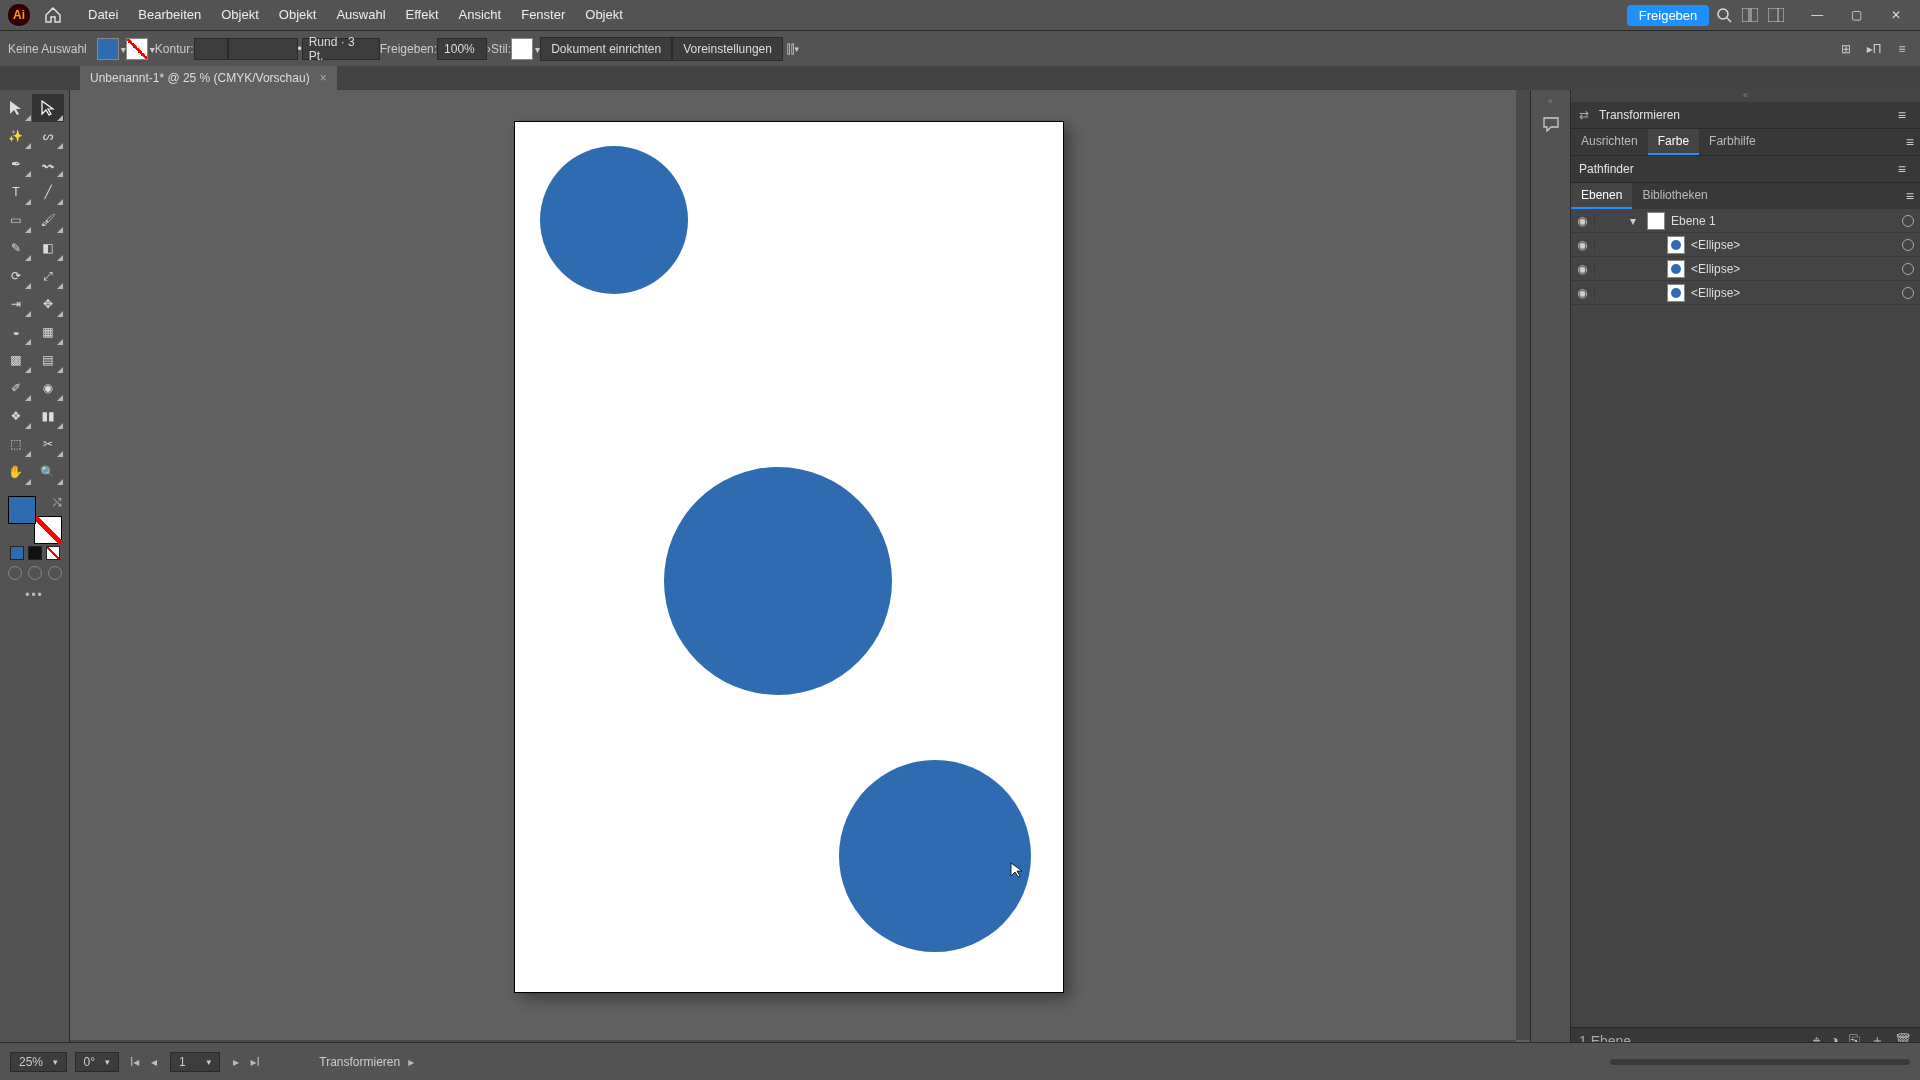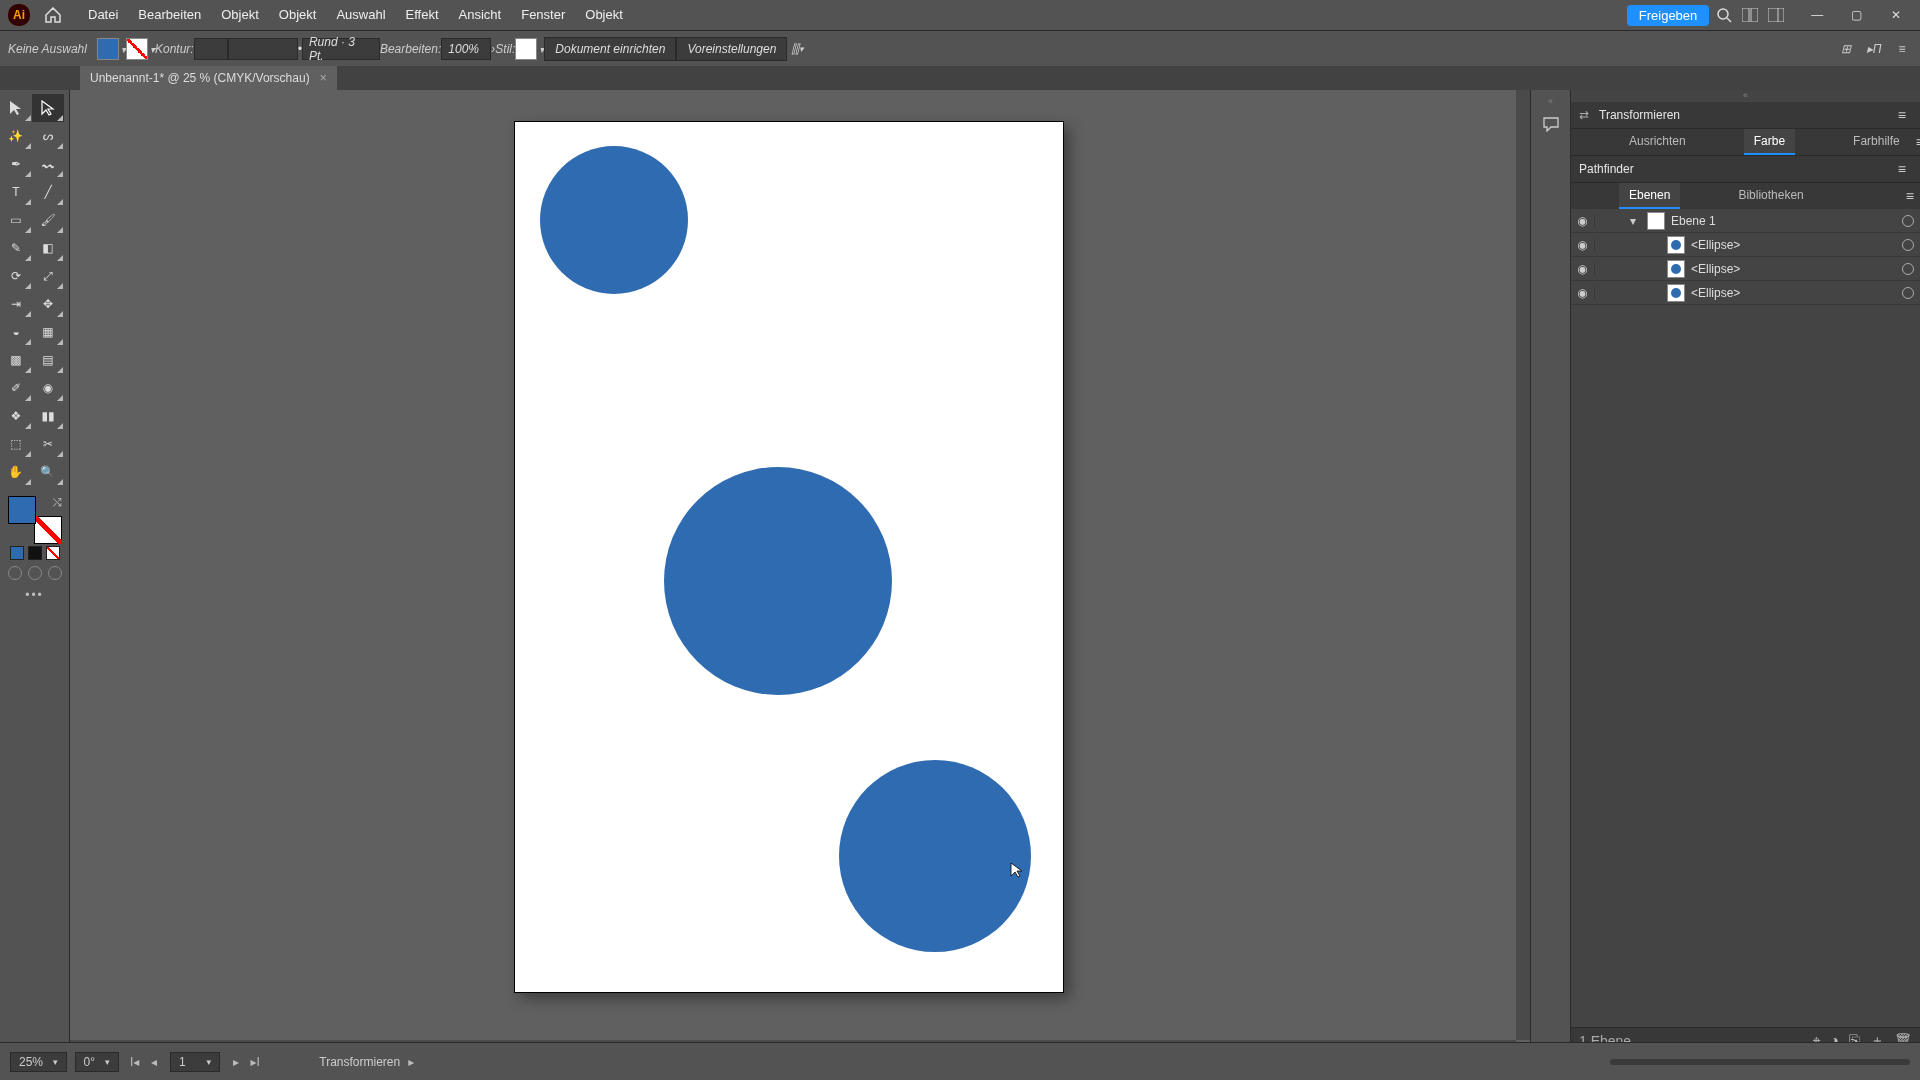--- a/index.html
+++ b/index.html
@@ -1,20 +1,20 @@
 <!DOCTYPE html>
 <html><head>
 <meta charset="utf-8">
 <style>
 * { margin: 0; padding: 0; box-sizing: border-box; font-family: "Segoe UI", Tahoma, sans-serif; user-select: none; }
 body { width: 1920px; height: 1080px; background: #333333; overflow: hidden; color: #ddd; font-size: 12px; }
 
 
 .menubar { height: 30px; background: #535353; display: flex; align-items: center; }
-.optbar  { height: 36px; background: #535353; border-top: 1px solid #2a2a2a; display: flex; align-items: center; padding: 0 8px; font-style: italic; }
+.optbar  { height: 36px; background: #535353; border-top: 1px solid #2a2a2a; display: flex; align-items: center; padding: 0 8px; }
 .tabbar  { height: 24px; background: #424242; display: flex; align-items: center; padding-left: 80px; }
 .statusbar { position: absolute; left: 0; bottom: 0; right: 0; height: 38px; background: #535353; border-top: 1px solid #2a2a2a; }
 
 .main { position: absolute; top: 90px; bottom: 26px; left: 0; right: 0; display: flex; }
 .toolcol { width: 70px; background: #535353; border-right: 1px solid #2a2a2a; padding-top: 4px; }
 .canvaswrap { flex: 1; background: #606060; position: relative; overflow: hidden; }
 .dockstrip { width: 40px; background: #535353; border-left: 1px solid #2a2a2a; display: flex; flex-direction: column; align-items: center; padding-top: 6px; gap: 8px; }
 .rightpanels { width: 350px; background: #444; border-left: 1px solid #2a2a2a; display: flex; flex-direction: column; }
 
 
@@ -66,21 +66,21 @@
 .artboard { position:absolute; background:#fff; box-shadow:0 0 0 1px #000, 6px 6px 14px rgba(0,0,0,.4); }
 .shape-circle { position:absolute; border-radius:50%; background:#2f6bb0; }
 .hscroll { position:absolute; left:0; right:14px; bottom:0; height:14px; background:#4a4a4a; }
 .vscroll { position:absolute; top:0; bottom:14px; right:0; width:14px; background:#4a4a4a; }
 .cursor { position:absolute; width:14px; height:14px; pointer-events:none; }
 
 
 .panel { border-bottom: 1px solid #2a2a2a; }
 .panelhdr { height: 26px; display:flex; align-items:center; gap:10px; padding:0 8px; background:#383838; color:#e5e5e5; font-size:12px; }
 .tabhdr { display:flex; gap:0; background:#383838; align-items:center; }
-.ptab { padding: 5px 10px; color:#bbb; font-size:12px; cursor:pointer; border-bottom:2px solid transparent;margin-left:48px; }
+.ptab { padding: 5px 10px; color:#bbb; font-size:12px; cursor:pointer; border-bottom:2px solid transparent; }
 .ptab.active { color:#fff; border-bottom:2px solid #1e90ff; background:#444; }
 .panelmenu { margin-left:auto; color:#ccc; padding:0 6px; cursor:pointer; font-size:14px; }
 .layers { background:#444; flex:1; overflow:auto; font-size:12px; }
 .layerrow { display:flex; align-items:center; height:24px; border-bottom:1px solid #393939; }
 .eyeCell { width:24px; text-align:center; color:#ccc; border-right:1px solid #393939; }
 .lockCell { width:24px; border-right:1px solid #393939; }
 .indent { width:28px; display:flex; align-items:center; justify-content:center; color:#ccc; }
 .indent2 { width:48px; }
 .thumb { width:18px; height:18px; background:#fff; border:1px solid #888; display:flex; align-items:center; justify-content:center; margin-right:6px; }
 .thumb .dot { width:10px; height:10px; border-radius:50%; background:#2f6bb0; }
@@ -161,21 +161,21 @@
   <span class="lbl">Kontur:</span>
   <span class="field" style="width:34px">
       <span class="arrow" style="margin-left:auto"></span>
     </span>
   <span class="field" style="width:70px"></span>
   <span>•</span>
   <span class="field" style="width:78px">
       <span>Rund · 3 Pt.</span>
       <span class="arrow" style="margin-left:auto"></span>
     </span>
-  <span class="lbl">Bearbeiten:</span>
+  <span class="lbl">Freigeben:</span>
   <span class="field" style="width:50px">
       <span>100%</span>
     </span>
   <span style="color:#ccc">›</span>
   <span class="lbl">Stil:</span>
   <span class="dd">
       <span class="swatch white"></span>
       <span class="arrow"></span>
     </span>
   <span class="btn">Dokument einrichten</span>

